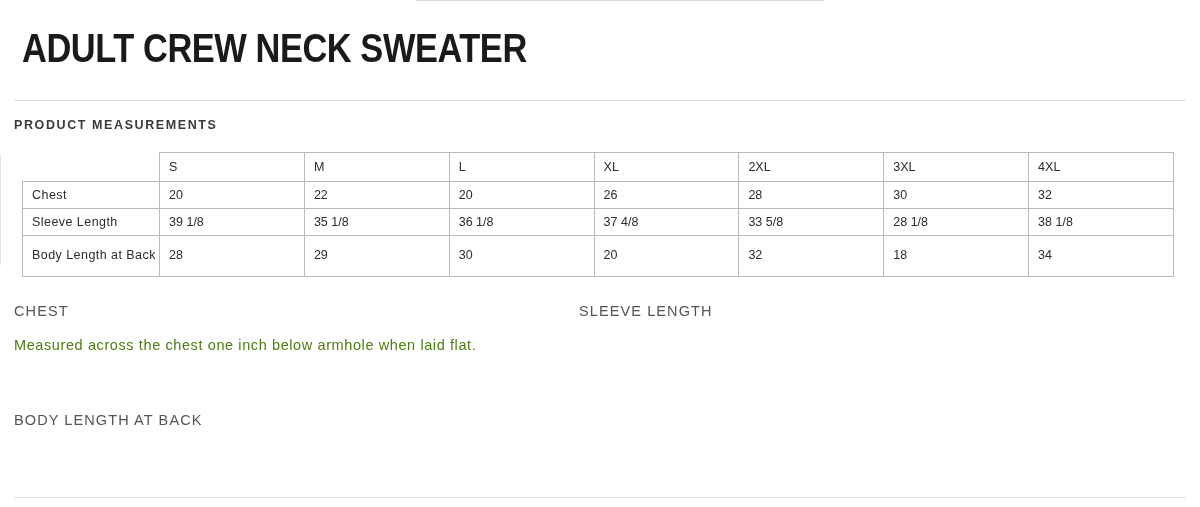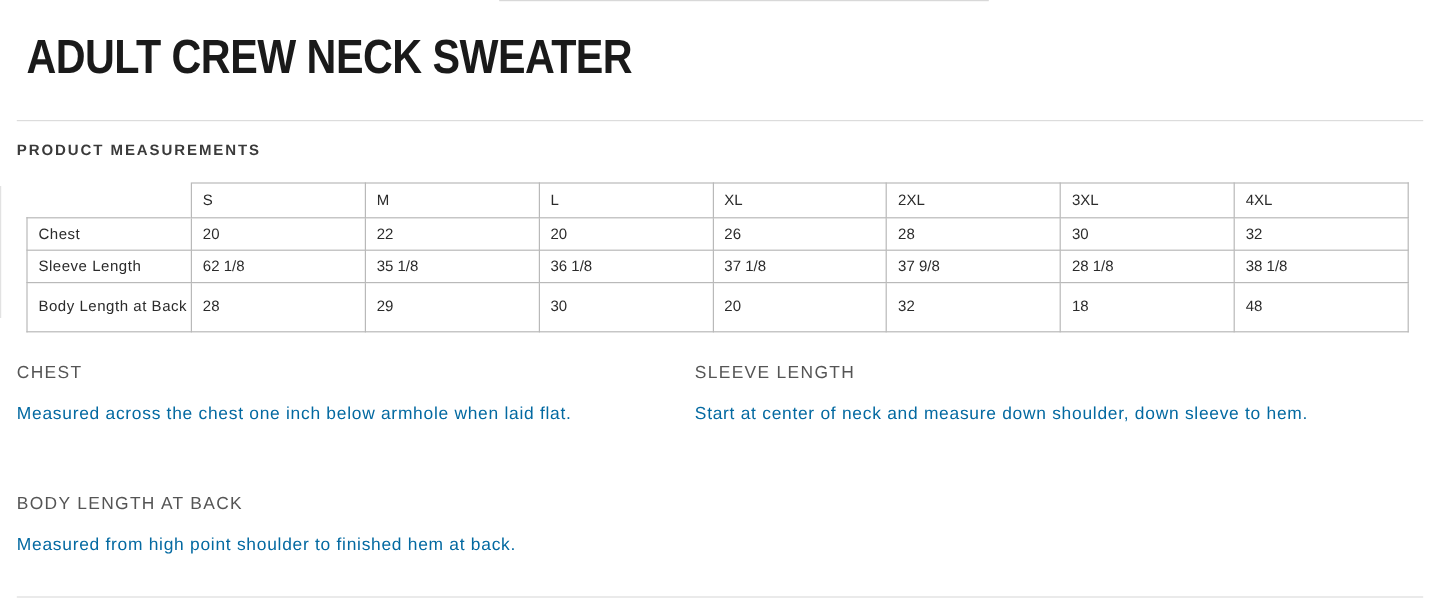--- a/index.html
+++ b/index.html
@@ -112,21 +112,21 @@
     letter-spacing: 0.6px;
   }
   .desc .head {
     letter-spacing: 1.1px;
     color: #555;
     margin-bottom: 14px;
     font-size: 14.5px;
   }
   .desc .body {
     line-height: 1.75;
-    color: #0369a1;
+    color: #4d7c0f;
   }
   .desc-chest { left: 14px; top: 303px; width: 540px; }
   .desc-sleeve { left: 579px; top: 303px; width: 530px; }
   .desc-body { left: 14px; top: 412px; width: 540px; }
   .bottom-rule {
     position: absolute;
     left: 14px;
     top: 497px;
     width: 1172px;
     height: 1px;
@@ -176,51 +176,49 @@
           <td>20</td>
           <td>22</td>
           <td>20</td>
           <td>26</td>
           <td>28</td>
           <td>30</td>
           <td>32</td>
         </tr>
         <tr>
           <td class="rowhead">Sleeve Length</td>
-          <td>62 1/8</td>
+          <td>39 1/8</td>
           <td>35 1/8</td>
           <td>36  1/8</td>
-          <td>37 1/8</td>
-          <td>37 9/8</td>
+          <td>37 4/8</td>
+          <td>33 5/8</td>
           <td>28  1/8</td>
           <td>38  1/8</td>
         </tr>
         <tr class="tall">
           <td class="rowhead">Body Length at Back</td>
           <td>28</td>
           <td>29</td>
           <td>30</td>
           <td>20</td>
           <td>32</td>
           <td>18</td>
-          <td>48</td>
+          <td>34</td>
         </tr>
       </tbody>
     </table>
   </div>
 
   <div class="desc desc-chest">
     <div class="head">CHEST</div>
     <div class="body">Measured across the chest one inch below armhole when laid flat.</div>
   </div>
 
   <div class="desc desc-sleeve">
     <div class="head">SLEEVE LENGTH</div>
-    <div class="body">Start at center of neck and measure down shoulder, down sleeve to hem.</div>
   </div>
 
   <div class="desc desc-body">
     <div class="head">BODY LENGTH AT BACK</div>
-    <div class="body">Measured from high point shoulder to finished hem at back.</div>
   </div>
 
   <div class="bottom-rule"></div>
 </div>
 
 </body></html>

